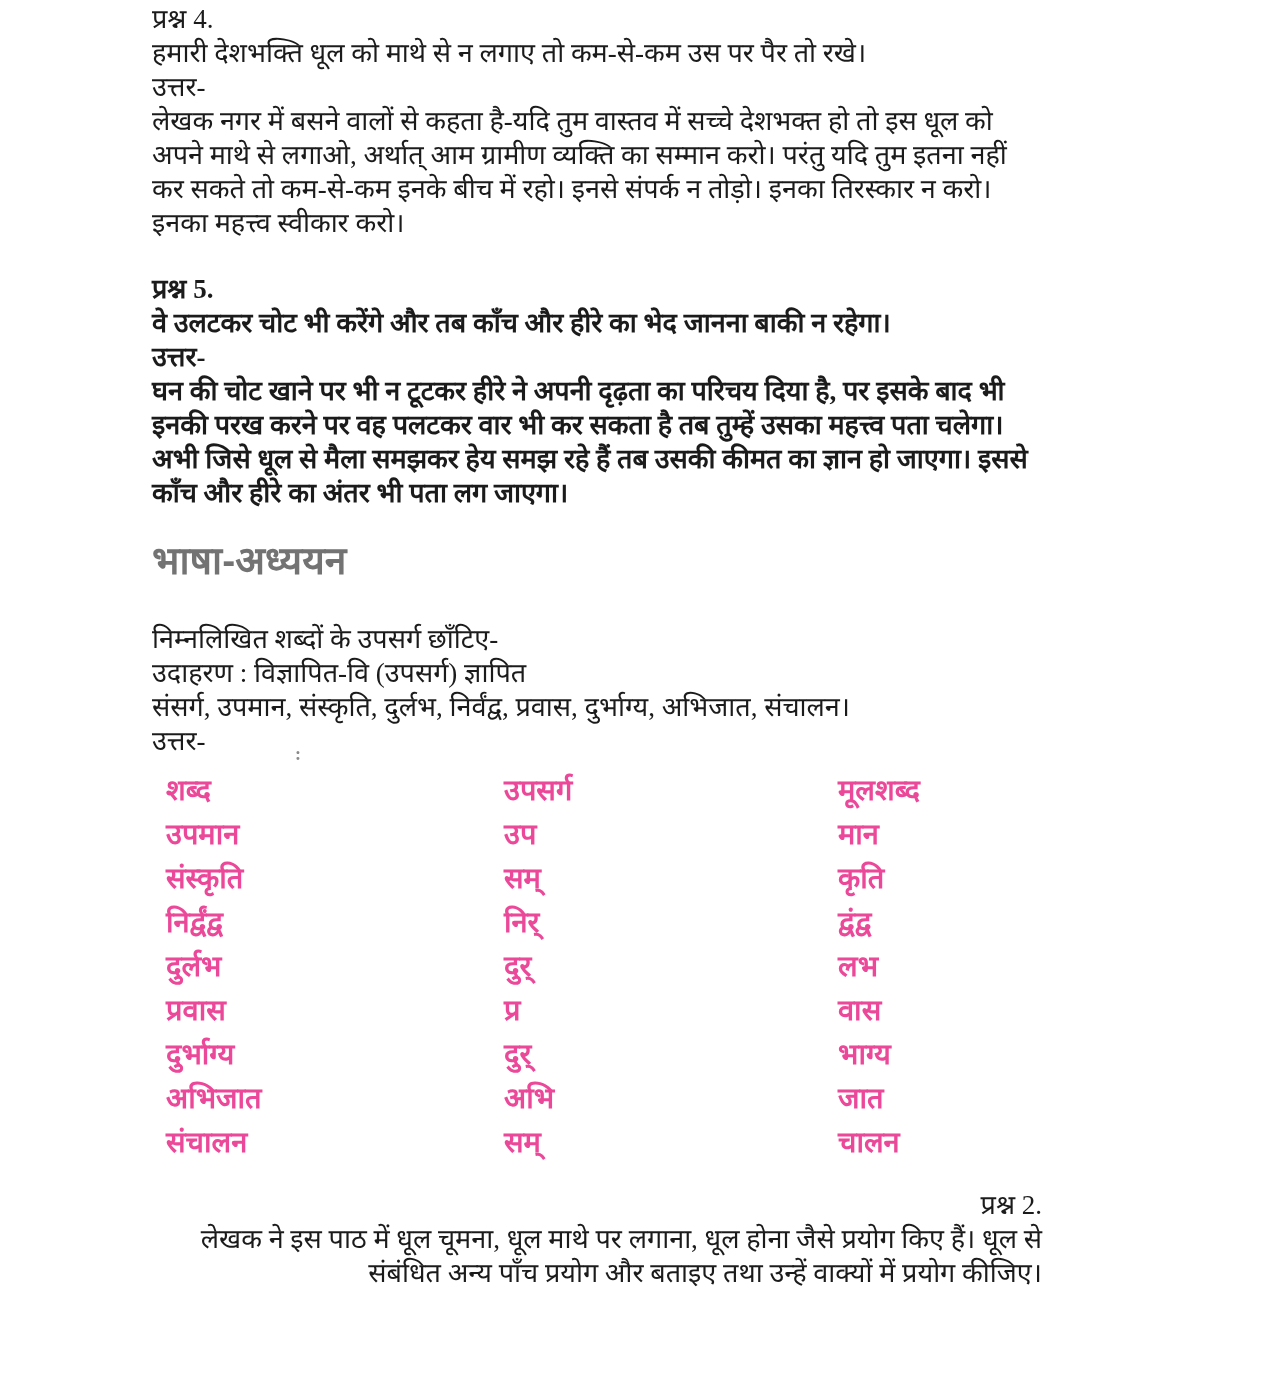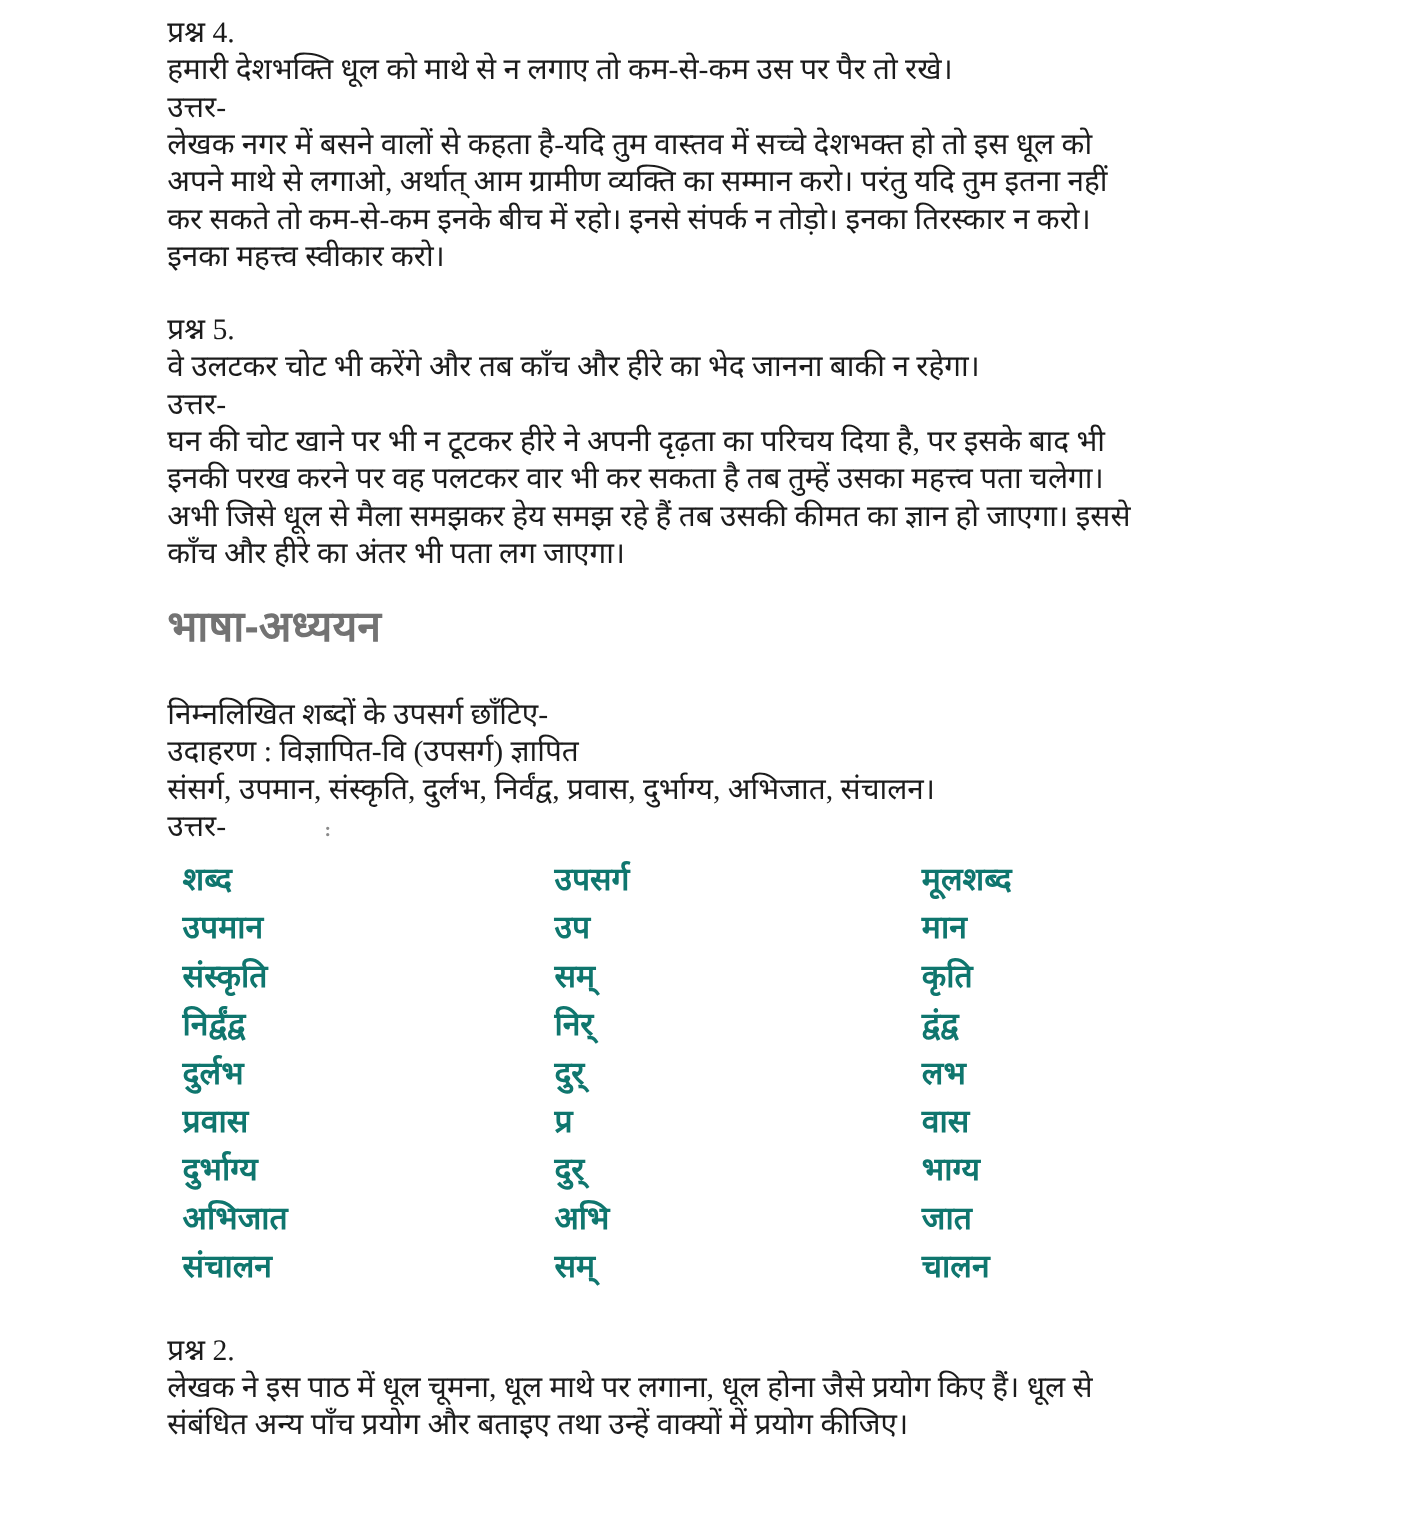--- a/index.html
+++ b/index.html
@@ -1,47 +1,47 @@
 <!DOCTYPE html>
 <html lang="hi"><head>
 <meta charset="utf-8">
 <style>
   html, body { margin: 0; padding: 0; background: #ffffff; }
   .page {
     position: relative;
     width: 1172px;
     height: 1385px;
     box-sizing: border-box;
-    padding: 12px 130px 0 152px;
+    padding: 2px 130px 0 152px;
     background: #ffffff;
     color: #1b1b1b;
     font-family: "Liberation Serif", serif;
     font-size: 27px;
     line-height: 34px;
     overflow: hidden;
   }
   .q-label { white-space: nowrap; }
   .block { margin: 0; }
-  .q5-block { margin-top: 32px; }
+  .q5-block { margin-top: 32px; font-weight: bold; }
   .section-heading {
     margin: 34px 0 0 0;
     font-family: "Liberation Sans", sans-serif;
     font-weight: bold;
     font-size: 39px;
     line-height: 34px;
     color: #737373;
   }
   .q1-block { margin-top: 44px; }
   .prefix-table {
     margin: 10px 0 0 14px;
     width: 880px;
     border-collapse: collapse;
     font-weight: bold;
     font-size: 29px;
-    color: #0f766e;
+    color: #ec4899;
   }
   .prefix-table td {
     height: 44px;
     padding: 0;
     vertical-align: middle;
     border: none;
   }
   .prefix-table .col1 { width: 338px; }
   .prefix-table .col2 { width: 334px; }
   .prefix-table .header-row td { font-weight: bold; }
@@ -49,21 +49,21 @@
     position: absolute;
     left: 295px;
     top: 750px;
     width: 3px;
     height: 26px;
     color: #8a8a8a;
     font-size: 18px;
     line-height: 9px;
     font-weight: bold;
   }
-  .q2-block { margin-top: 36px; }
+  .q2-block { margin-top: 24px; text-align: right; }
 </style>
 </head>
 <body>
 
 <div class="page">
 
   <section class="block">
     <div class="q-label">प्रश्न 4.</div>
     <div>हमारी देशभक्ति धूल को माथे से न लगाए तो कम-से-कम उस पर पैर तो रखे।</div>
     <div class="q-label">उत्तर-</div>

